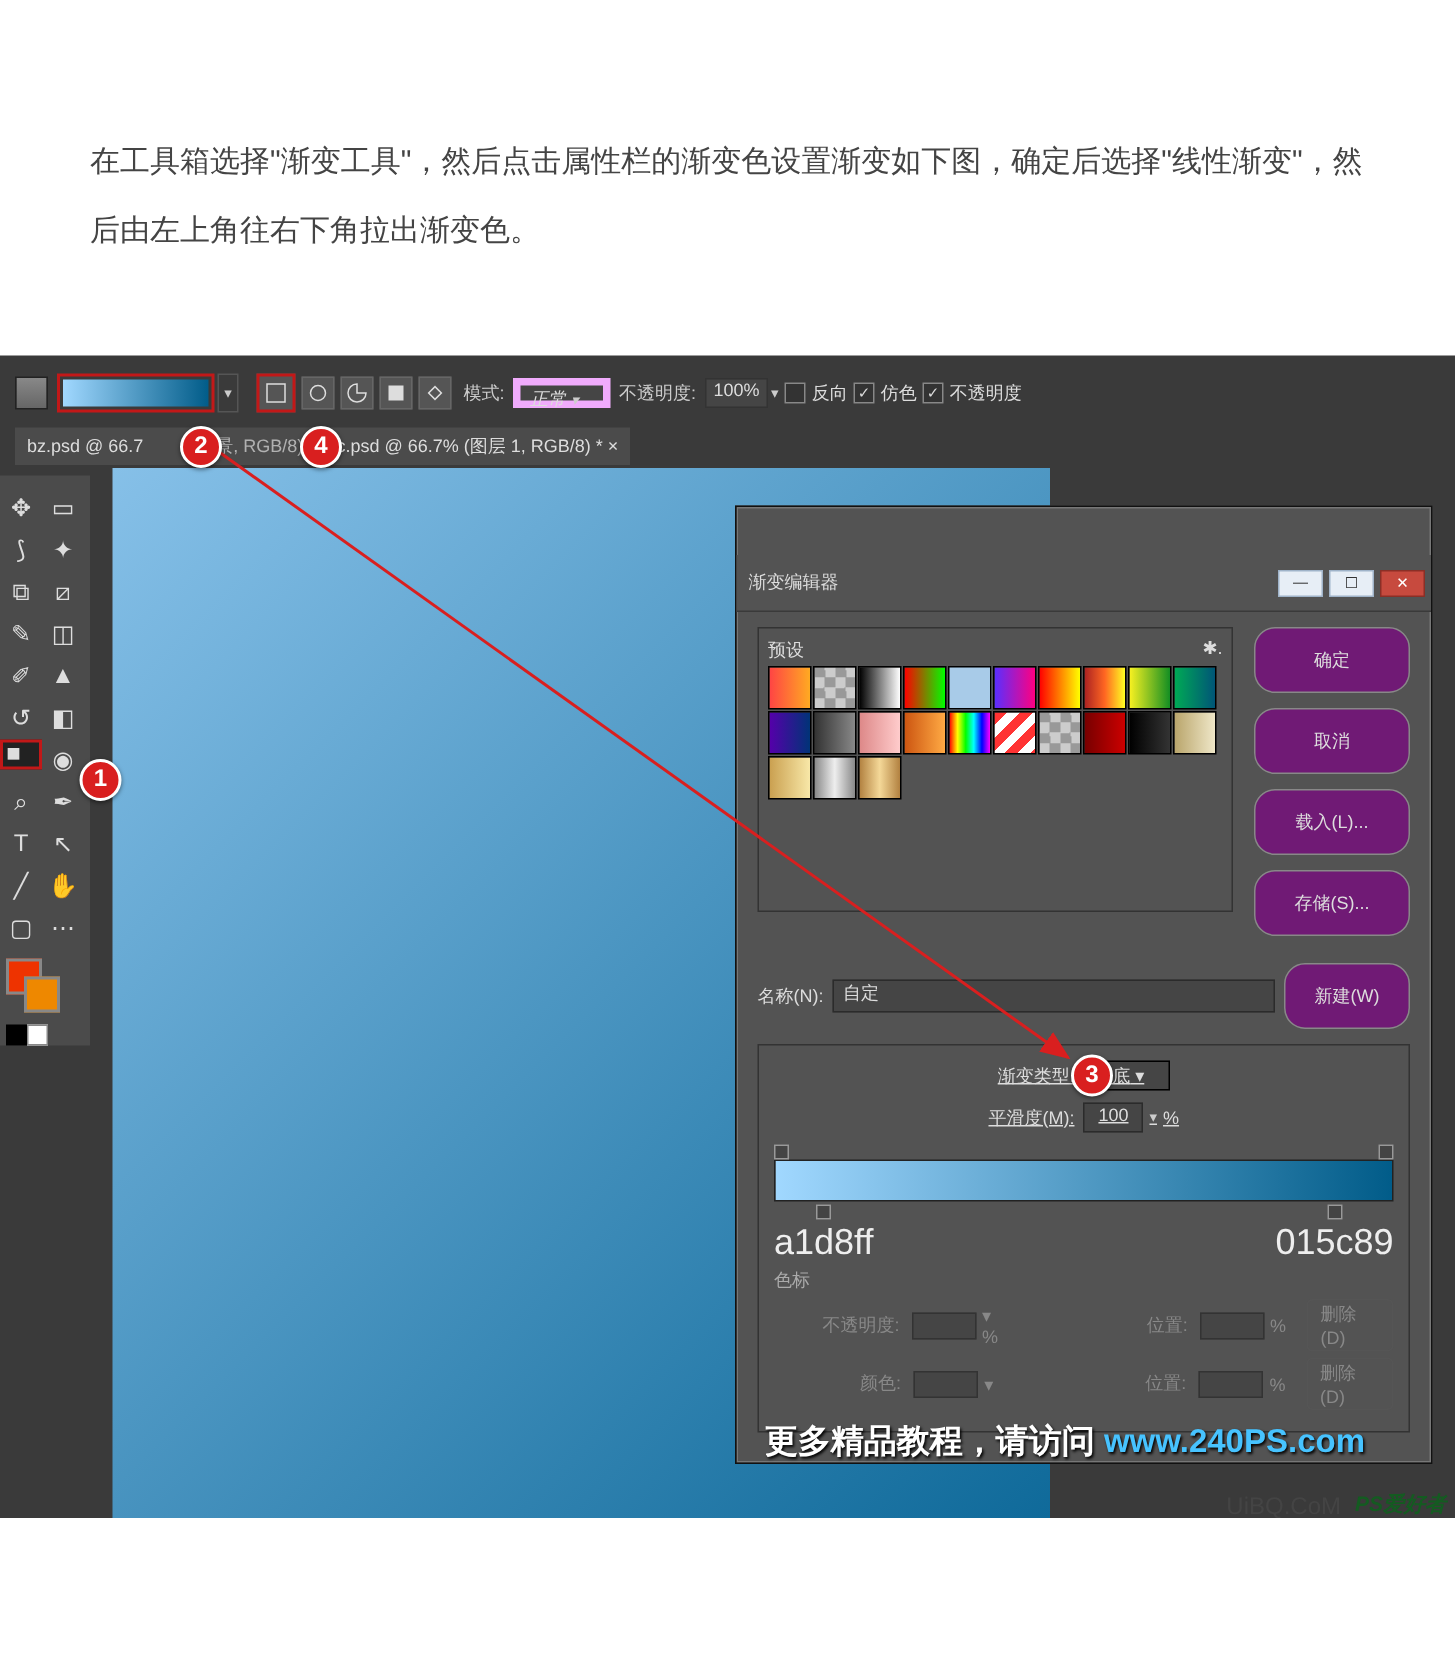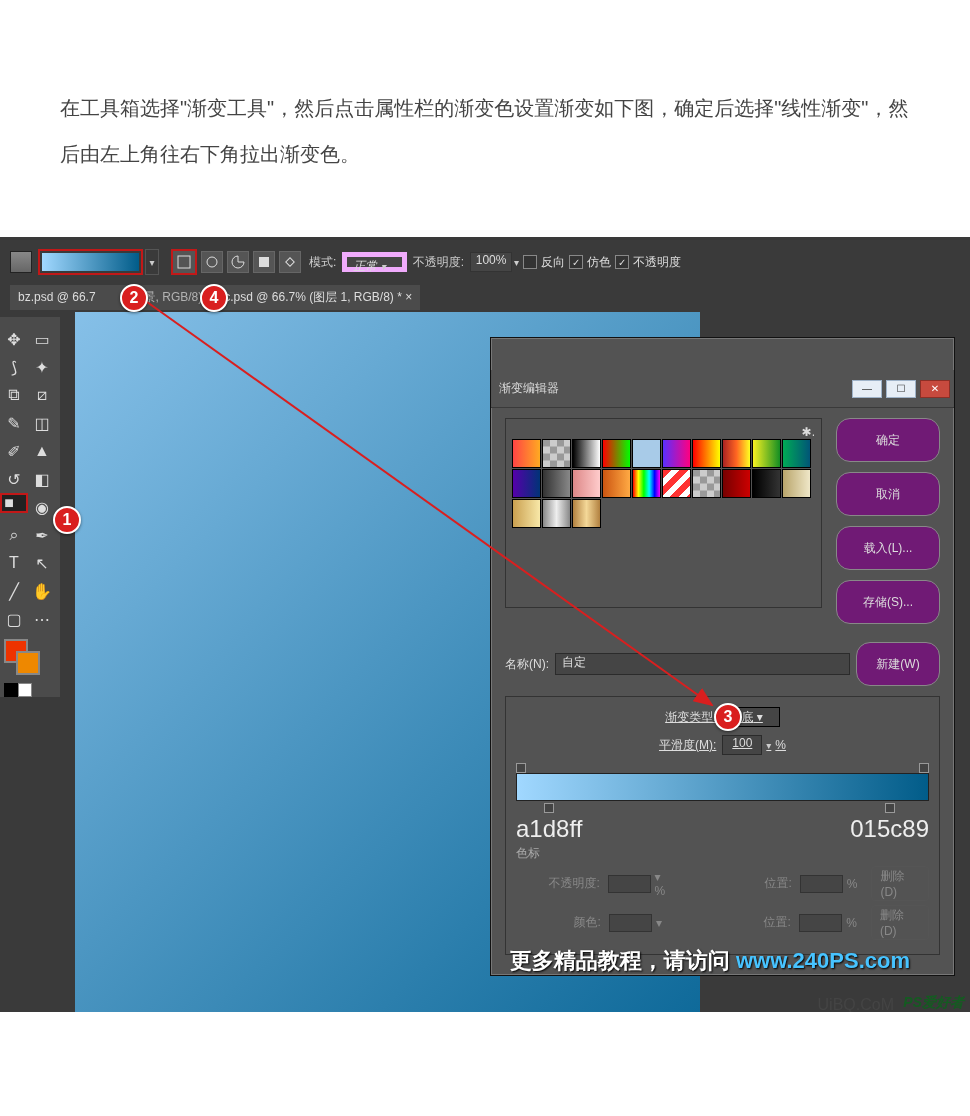--- a/index.html
+++ b/index.html
@@ -230,20 +230,21 @@
     <div class="titlebar">
       <span class="titlebar-title">渐变编辑器</span>
       <div class="winbtn">—</div>
       <div class="winbtn">☐</div>
       <div class="winbtn close">✕</div>
     </div>
     <div class="dlg-body">
       <div class="dlg-cols">
         <div class="preset-box">
           <span class="preset-gear">✱.</span>
+          <div class="preset-lbl">预设</div>
           <div class="swatch-grid" id="swatch-grid">
               <div class="sw" style="background: linear-gradient(90deg, rgb(255, 68, 68), rgb(255, 170, 34));"></div>
               <div class="sw" style="background: repeating-conic-gradient(rgb(153, 153, 153) 0deg, rgb(153, 153, 153) 25%, rgb(204, 204, 204) 0deg, rgb(204, 204, 204) 50%) 0px center / 14px 14px;"></div>
               <div class="sw" style="background: linear-gradient(90deg, rgb(0, 0, 0), rgb(255, 255, 255));"></div>
               <div class="sw" style="background: linear-gradient(90deg, rgb(255, 0, 0), rgb(0, 255, 0));"></div>
               <div class="sw" style="background: rgb(168, 203, 232);"></div>
               <div class="sw" style="background: linear-gradient(90deg, rgb(89, 47, 255), rgb(255, 0, 128));"></div>
               <div class="sw" style="background: linear-gradient(90deg, rgb(255, 0, 0), rgb(255, 255, 0));"></div>
               <div class="sw" style="background: linear-gradient(90deg, rgb(170, 34, 34), rgb(255, 102, 34), rgb(255, 255, 34));"></div>
               <div class="sw" style="background: linear-gradient(90deg, rgb(248, 241, 33), rgb(19, 142, 35));"></div>

